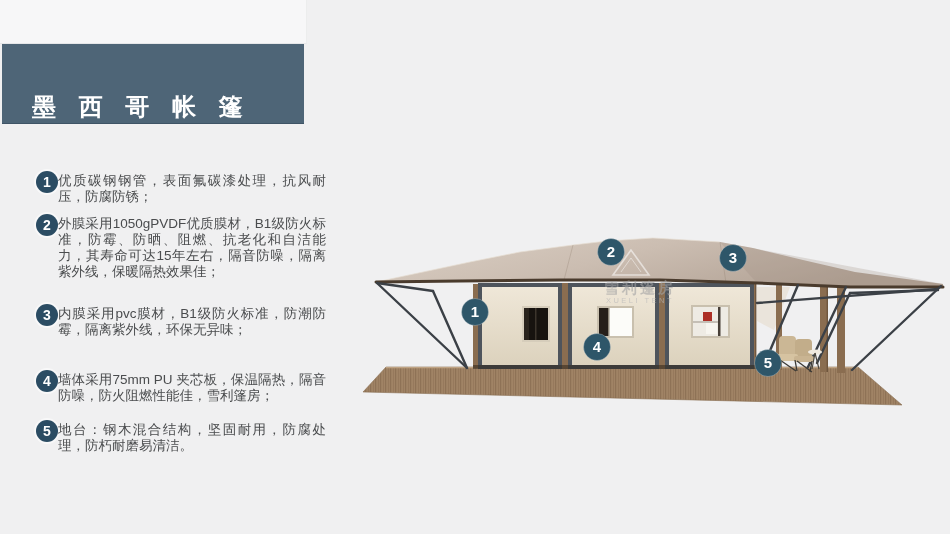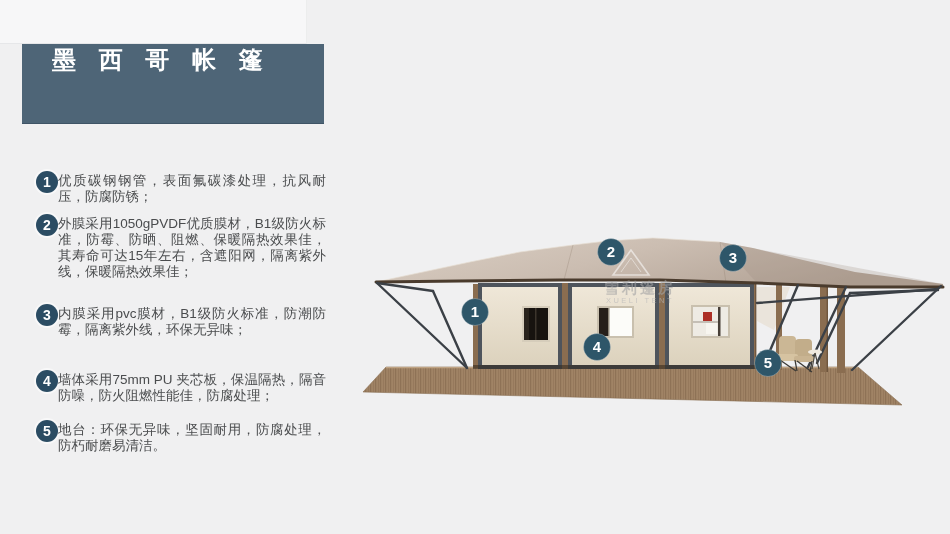--- a/index.html
+++ b/index.html
@@ -9,23 +9,22 @@
     font-family:"Liberation Sans","DejaVu Sans",sans-serif;
   }
   
   .top-strip{
     position:absolute;left:0;top:0;width:306px;height:43px;
     background:#f7f7f8;border-bottom:1px solid #e6e7e9;border-right:1px solid #eceded;
   }
   
   .title-bar{
     position:absolute;left:2px;top:44px;width:302px;height:79px;
-    display:flex;align-items:flex-start;
+    display:flex;align-items:flex-end;
     border-bottom:1px solid #3f5466;
-    margin-left:20px;
   }
   .title-bar h1{
     margin:0;padding-left:30px;color:#fff;font-size:24px;font-weight:bold;
     letter-spacing:8px;white-space:nowrap;
   }
   
   .features{
     position:absolute;left:36px;top:173px;width:320px;
   }
   .feature{
@@ -59,33 +58,33 @@
   <h1>墨 西 哥 帐 篷</h1>
 </div>
 
 <div class="features">
   <div class="feature m1">
     <div class="num" style="background:#2b4c63;">1</div>
     <div class="txt">优质碳钢钢管，表面氟碳漆处理，抗风耐压，防腐防锈；</div>
   </div>
   <div class="feature m2">
     <div class="num" style="background:#2b4c63;">2</div>
-    <div class="txt">外膜采用1050gPVDF优质膜材，B1级防火标准，防霉、防晒、阻燃、保暖隔热效果佳，其寿命可达15年左右，含遮阳网，隔离紫外线，保暖隔热效果佳；</div>
+    <div class="txt">外膜采用1050gPVDF优质膜材，B1级防火标准，防霉、防晒、阻燃、抗老化和自洁能力，其寿命可达15年左右，隔音防噪，隔离紫外线，保暖隔热效果佳；</div>
   </div>
   <div class="feature m3">
     <div class="num" style="background:#2b4c63;">3</div>
     <div class="txt">内膜采用pvc膜材，B1级防火标准，防潮防霉，隔离紫外线，环保无异味；</div>
   </div>
   <div class="feature m4">
     <div class="num" style="background:#2b4c63;">4</div>
-    <div class="txt">墙体采用75mm PU 夹芯板，保温隔热，隔音防噪，防火阻燃性能佳，防腐处理；</div>
+    <div class="txt">墙体采用75mm PU 夹芯板，保温隔热，隔音防噪，防火阻燃性能佳，雪利篷房；</div>
   </div>
   <div class="feature">
     <div class="num" style="background:#2b4c63;">5</div>
-    <div class="txt">地台：环保无异味，坚固耐用，防腐处理，防朽耐磨易清洁。</div>
+    <div class="txt">地台：钢木混合结构，坚固耐用，防腐处理，防朽耐磨易清洁。</div>
   </div>
 </div>
 
 <svg class="illustration" viewBox="0 0 950 534" xmlns="http://www.w3.org/2000/svg">
   <defs>
     <linearGradient id="roofGrad" x1="0" y1="0" x2="1" y2="0.35">
       <stop offset="0" stop-color="#dbd0c5"></stop>
       <stop offset="0.5" stop-color="#cbbdb1"></stop>
       <stop offset="1" stop-color="#b2a295"></stop>
     </linearGradient>

